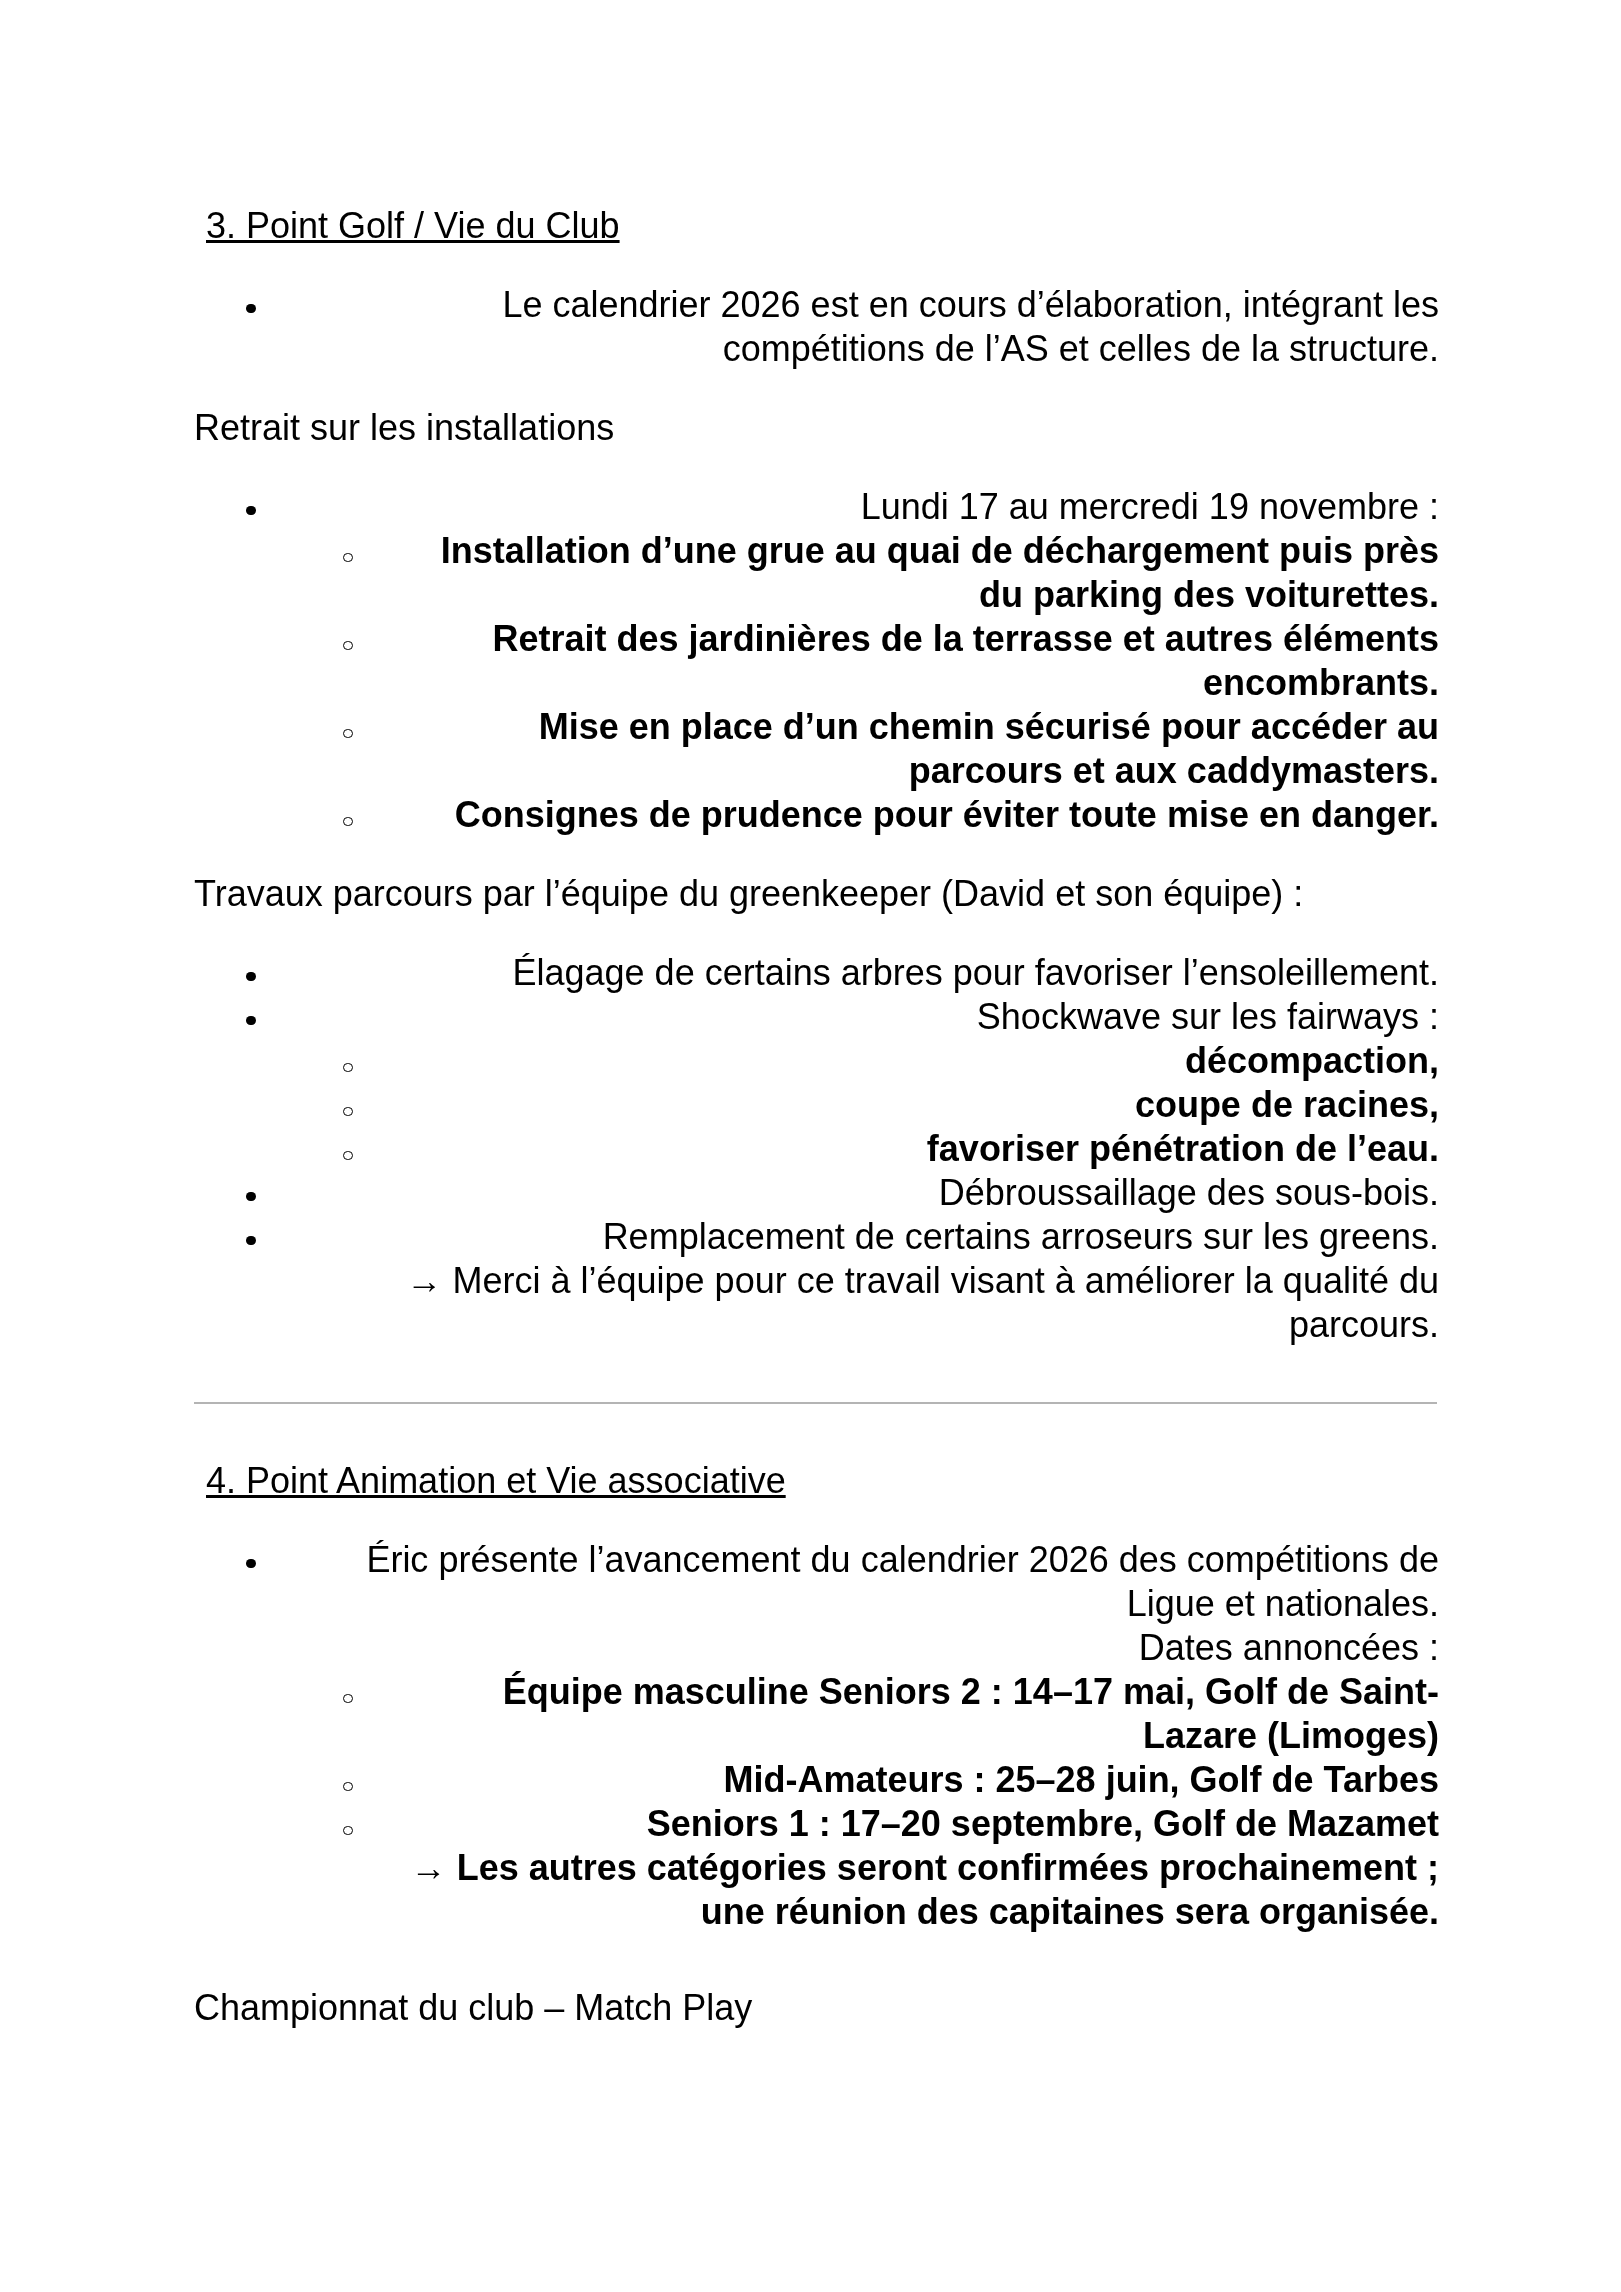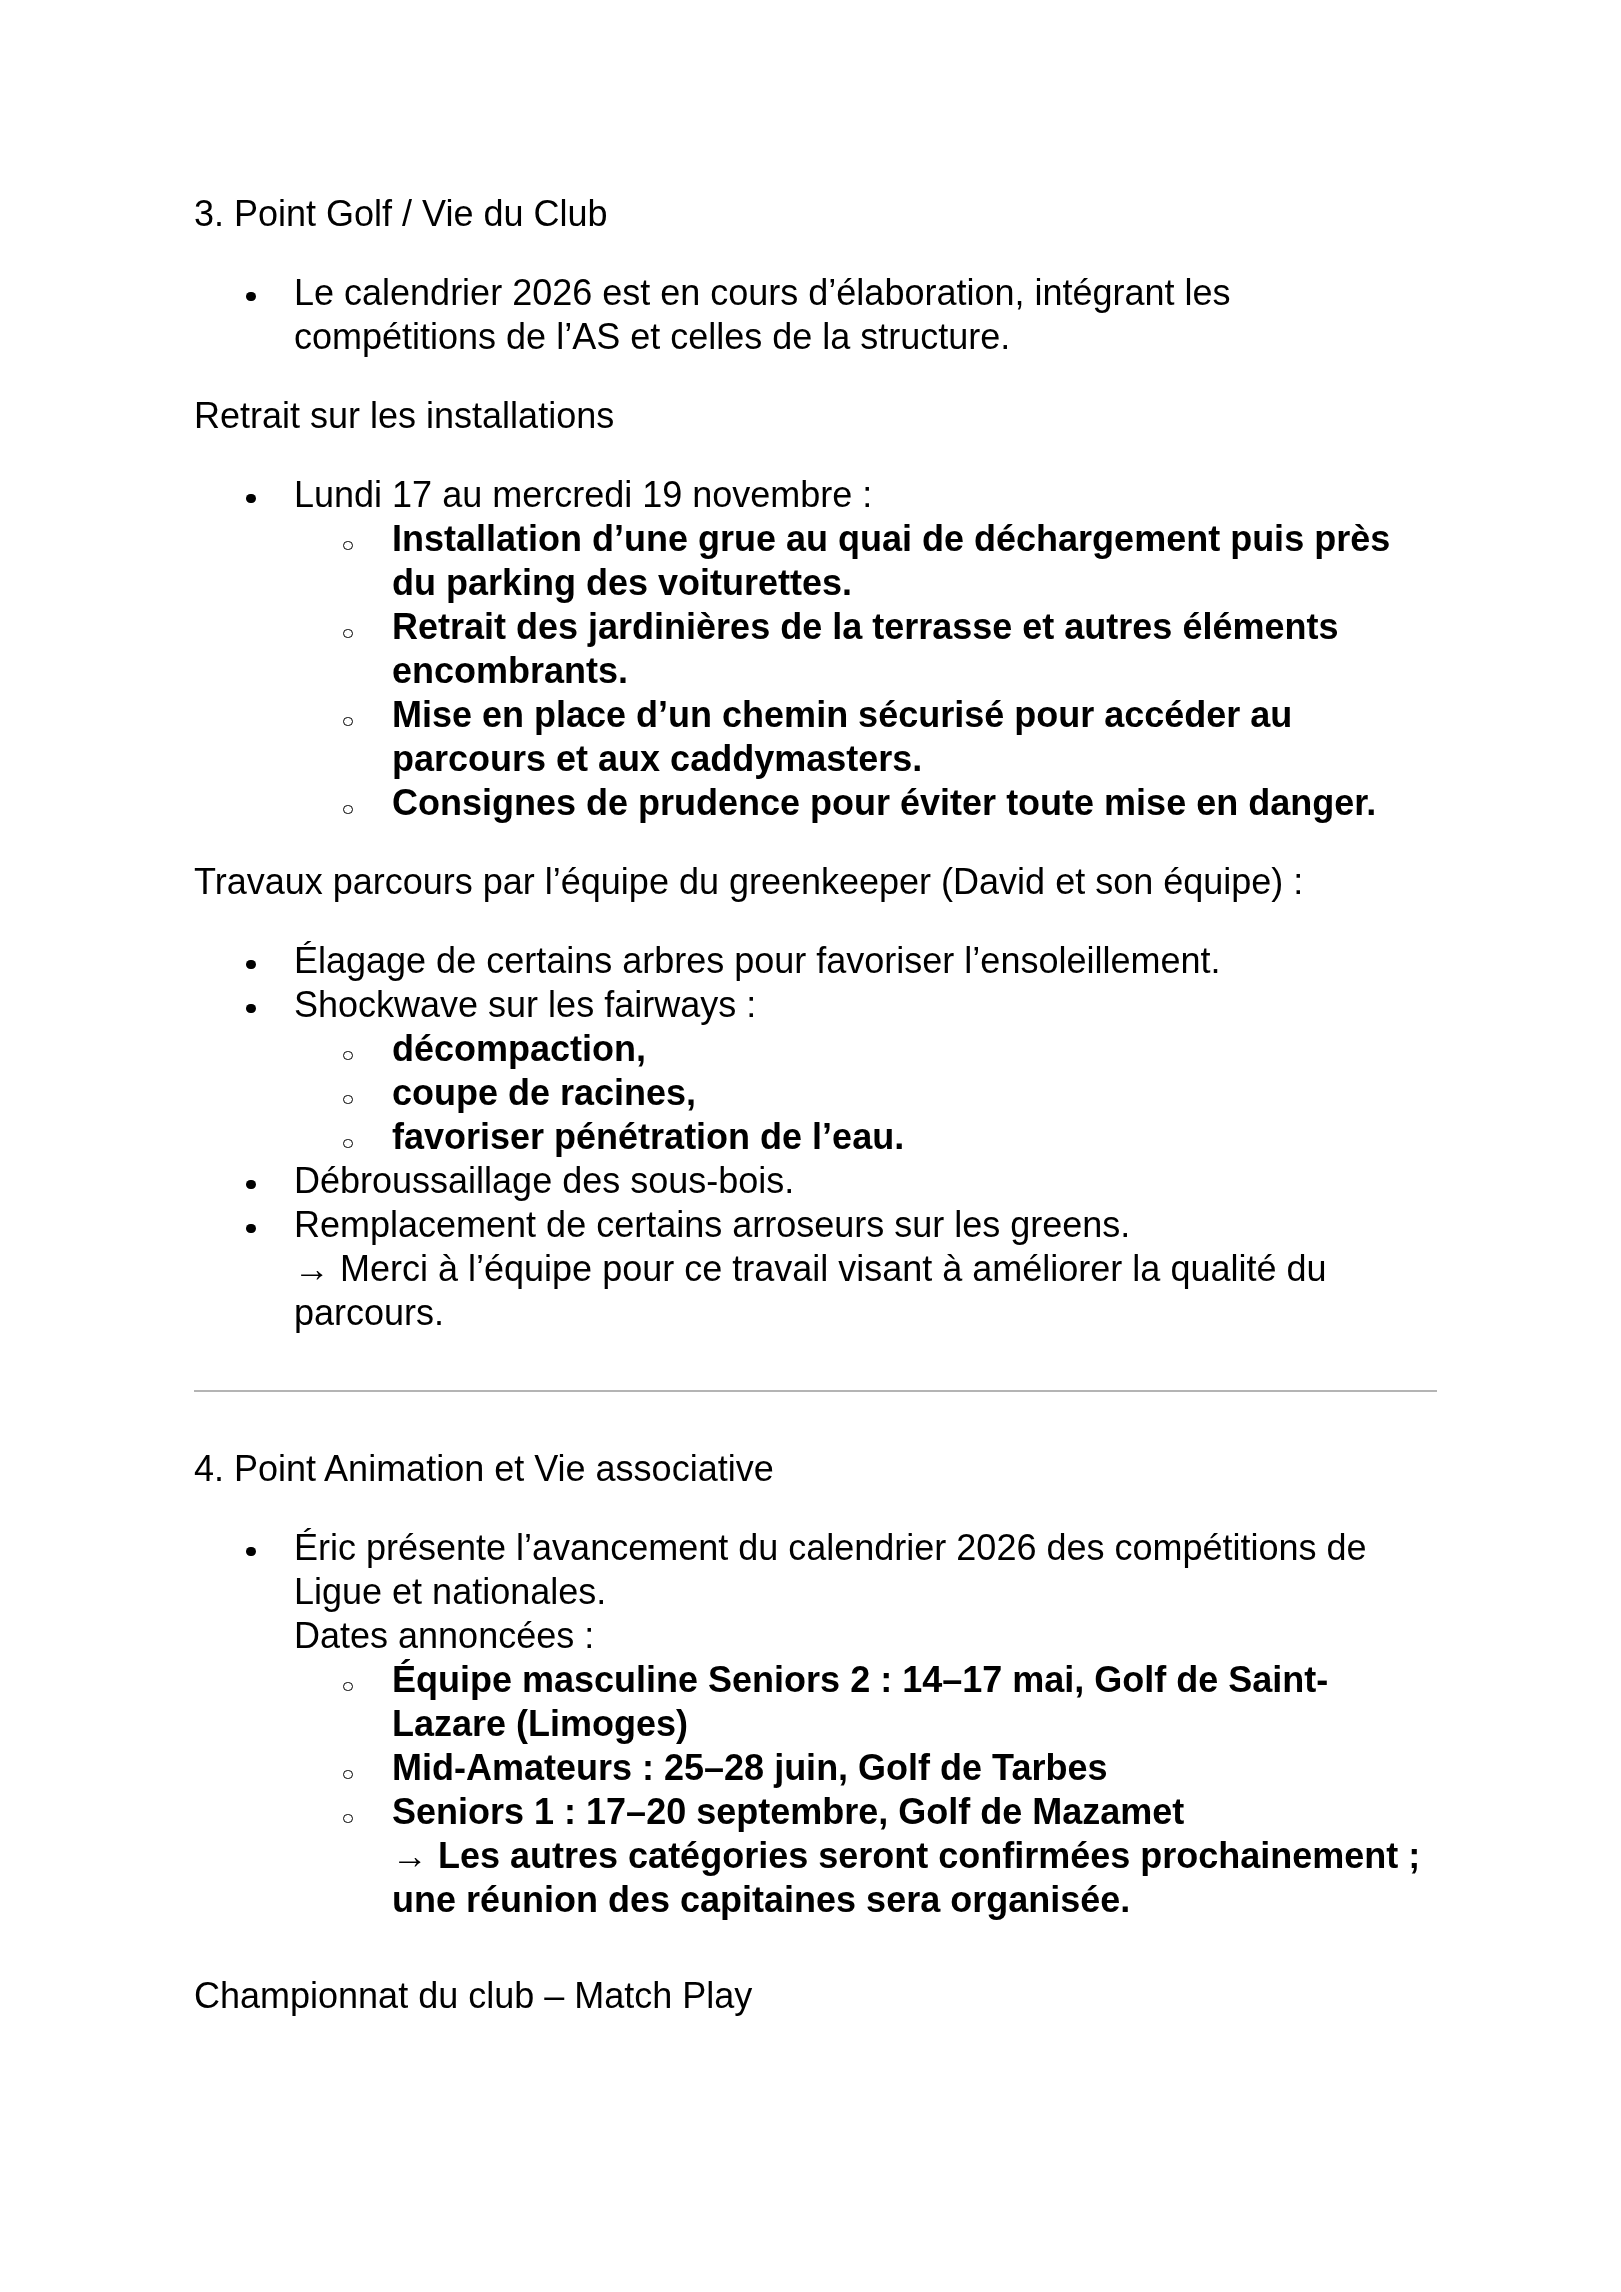--- a/index.html
+++ b/index.html
@@ -17,33 +17,35 @@
       font-size: 36px;
       line-height: 44px;
     }
     .page {
       position: absolute;
       left: 194px;
       top: 192px;
       width: 1245px;
     }
     .heading {
-      margin: 0;
+      margin: 12px;
       padding: 0;
       font-weight: normal;
       font-size: 36px;
       line-height: 44px;
+      text-decoration: underline;
     }
     .para {
       margin: 0;
     }
     ul.lvl1 {
       list-style: none;
       margin: 0;
       padding: 0;
+      text-align: right;
     }
     ul.lvl1 > li {
       position: relative;
       padding-left: 100px;
     }
     ul.lvl1 > li > .b1 {
       position: absolute;
       left: 52px;
       top: 20.6px;
       width: 9.8px;

